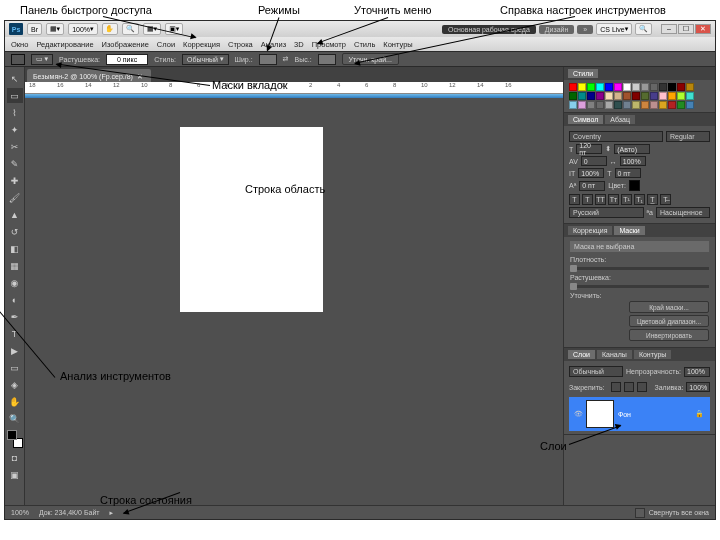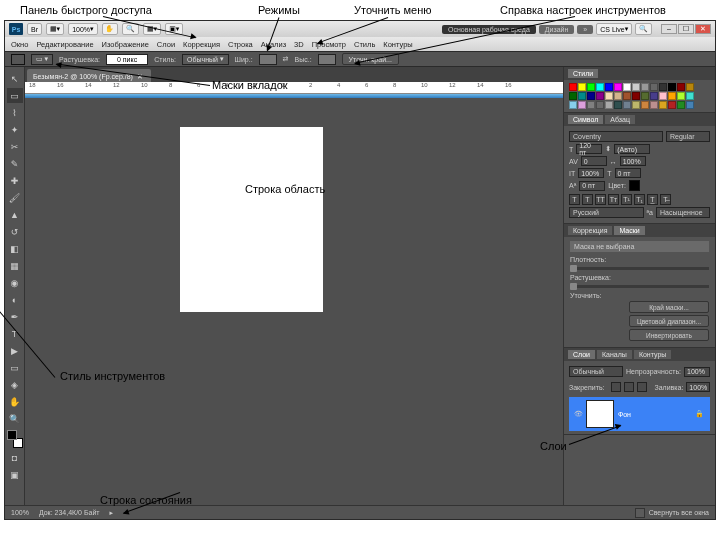--- a/index.html
+++ b/index.html
@@ -76,21 +76,21 @@
 </style>
 </head>
 <body>
 
 <div class="annotation" style="left:20px;top:4px;">Панель быстрого доступа</div>
 <div class="annotation" style="left:258px;top:4px;">Режимы</div>
 <div class="annotation" style="left:354px;top:4px;">Уточнить меню</div>
 <div class="annotation" style="left:500px;top:4px;">Справка настроек инструментов</div>
 <div class="annotation" style="left:212px;top:79px;">Маски вкладок</div>
 <div class="annotation" style="left:245px;top:183px;">Строка область</div>
-<div class="annotation" style="left:60px;top:370px;">Стиль инструментов</div>
+<div class="annotation" style="left:60px;top:370px;">Анализ инструментов</div>
 <div class="annotation" style="left:100px;top:474px;margin-top:20px;">Строка состояния</div>
 <div class="annotation" style="left:540px;top:440px;">Слои</div>
 
 <div class="arrow-line" style="left:103px;top:16px;width:95px;transform:rotate(13deg);"></div>
 <div class="arrow-line" style="left:279px;top:17px;width:35px;transform:rotate(110deg);"></div>
 <div class="arrow-line" style="left:388px;top:17px;width:75px;transform:rotate(160deg);"></div>
 <div class="arrow-line" style="left:575px;top:16px;width:225px;transform:rotate(168deg);"></div>
 <div class="arrow-line" style="left:210px;top:85px;width:155px;transform:rotate(188deg);"></div>
 <div class="arrow-line" style="left:55px;top:377px;width:100px;transform:rotate(230deg);"></div>
 <div class="arrow-line" style="left:180px;top:492px;width:60px;transform:rotate(160deg);"></div>

